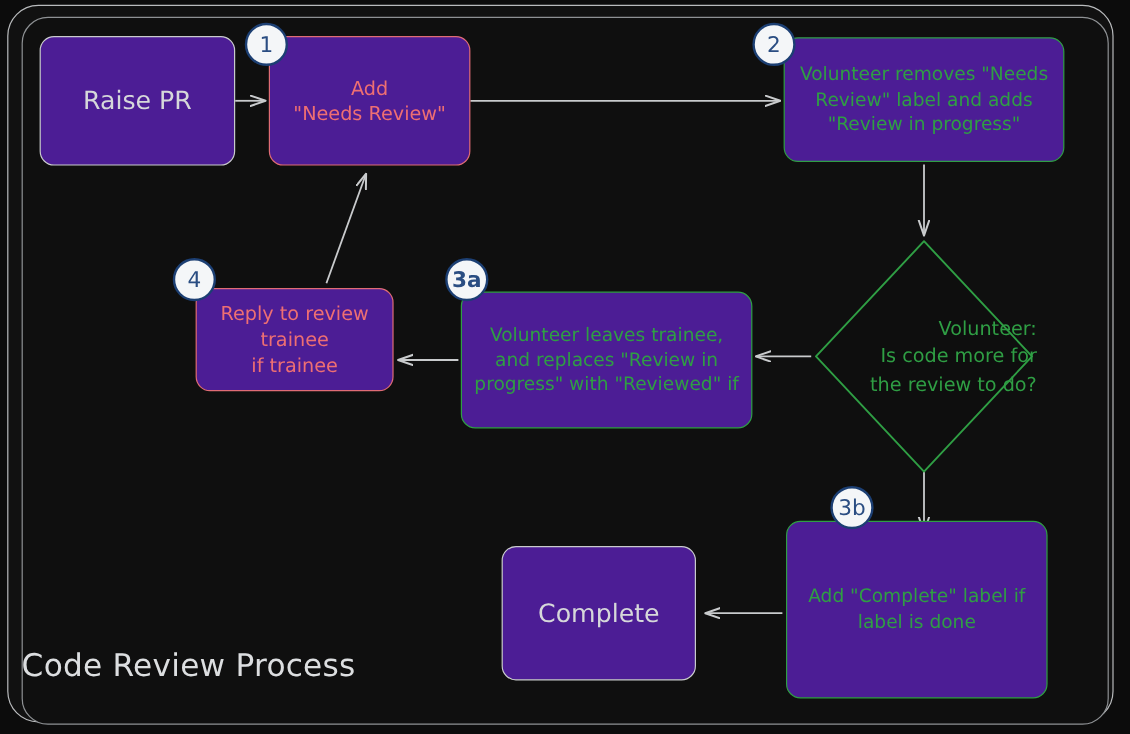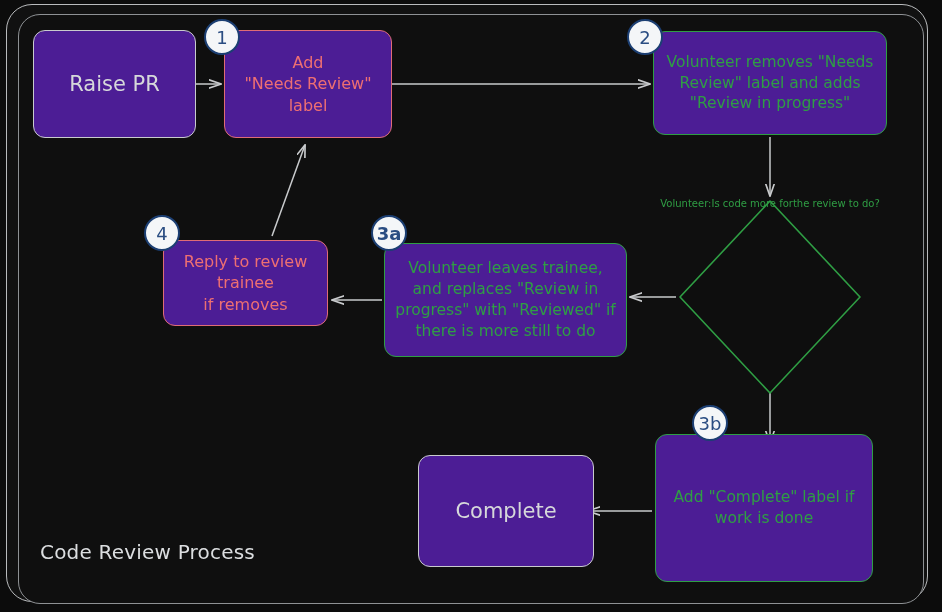--- a/index.html
+++ b/index.html
@@ -91,26 +91,26 @@
   .diamond-shape {
     position: absolute;
     left: 0; top: 0;
     width: 100%; height: 100%;
   }
   .diamond-label {
     position: absolute;
     left: 0; top: 0;
     width: 100%; height: 100%;
     display: flex;
-    align-items: flex-start;
+    align-items: flex-end;
     justify-content: center;
-    flex-direction: row;
+    flex-direction: column;
     text-align: center;
     color: #2f9e44;
-    font-size: 10px;
+    font-size: 16px;
     line-height: 1.45;
   }
   .diamond-label div { white-space: nowrap; }
 
   
   .badge {
     position: absolute;
     width: 36px;
     height: 36px;
     border-radius: 50%;
@@ -120,24 +120,24 @@
     display: flex;
     align-items: center;
     justify-content: center;
     font-size: 18px;
     font-weight: 400;
     box-sizing: border-box;
     z-index: 6;
   }
   #diagram-title {
     position: absolute;
-    left: 40px;
+    left: 18px;
     top: 540px;
     color: #dcdee0;
-    font-size: 20px;
+    font-size: 26px;
     letter-spacing: 0.2px;
     white-space: nowrap;
   }
 </style>
 </head>
 <body>
 
 <div id="stage">
 
   <div id="outer-frame"></div>
@@ -170,21 +170,20 @@
   <div class="node node-neutral" style="left:33px; top:30px; width:163px; height:108px;">
     <div class="lines">
         <div>Raise PR</div>
       </div>
   </div>
 
   <div class="node node-red" style="left:224px; top:30px; width:168px; height:108px;">
     <div class="lines">
         <div>Add</div>
         <div>"Needs Review"</div>
-        <div>label</div>
       </div>
   </div>
 
   <div class="node node-green" style="left:653px; top:31px; width:234px; height:104px;">
     <div class="lines">
         <div>Volunteer removes "Needs</div>
         <div>Review" label and adds</div>
         <div>"Review in progress"</div>
       </div>
   </div>
@@ -198,40 +197,39 @@
         <div>Is code more for</div>
         <div>the review to do?</div>
       </div>
   </div>
 
   <div class="node node-green" style="left:384px; top:243px; width:243px; height:114px;">
     <div class="lines">
         <div>Volunteer leaves trainee,</div>
         <div>and replaces "Review in</div>
         <div>progress" with "Reviewed" if</div>
-        <div>there is more still to do</div>
       </div>
   </div>
 
   <div class="node node-red" style="left:163px; top:240px; width:165px; height:86px;">
     <div class="lines">
         <div>Reply to review</div>
         <div>trainee</div>
-        <div>if removes</div>
+        <div>if trainee</div>
       </div>
   </div>
 
   <div class="node node-green" style="left:655px; top:434px; width:218px; height:148px;">
     <div class="lines">
         <div>Add "Complete" label if</div>
-        <div>work is done</div>
-      </div>
-  </div>
-
-  <div class="node node-neutral" style="left:418px; top:455px; width:176px; height:112px;">
+        <div>label is done</div>
+      </div>
+  </div>
+
+  <div class="node node-neutral" style="left:418px; top:455px; width:162px; height:112px;">
     <div class="lines">
         <div>Complete</div>
       </div>
   </div>
 
   <div class="badge" style="left:204px; top:19px;">1</div>
 
   <div class="badge" style="left:627px; top:19px;">2</div>
 
   <div class="badge" style="left:371px; top:215px;font-weight:bold;">3a</div>

